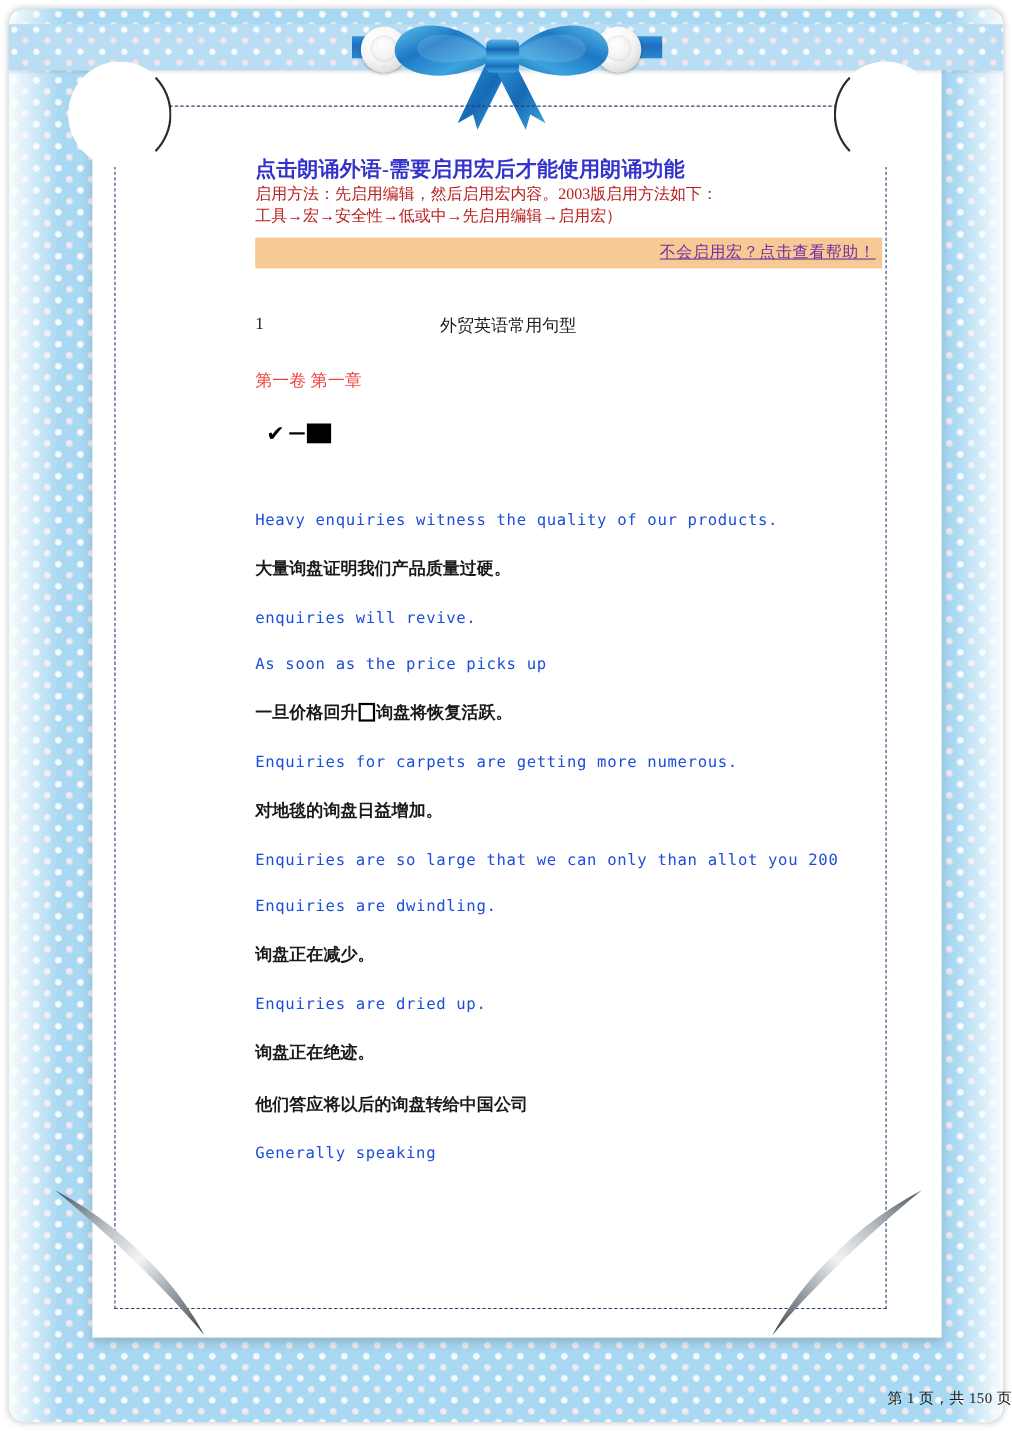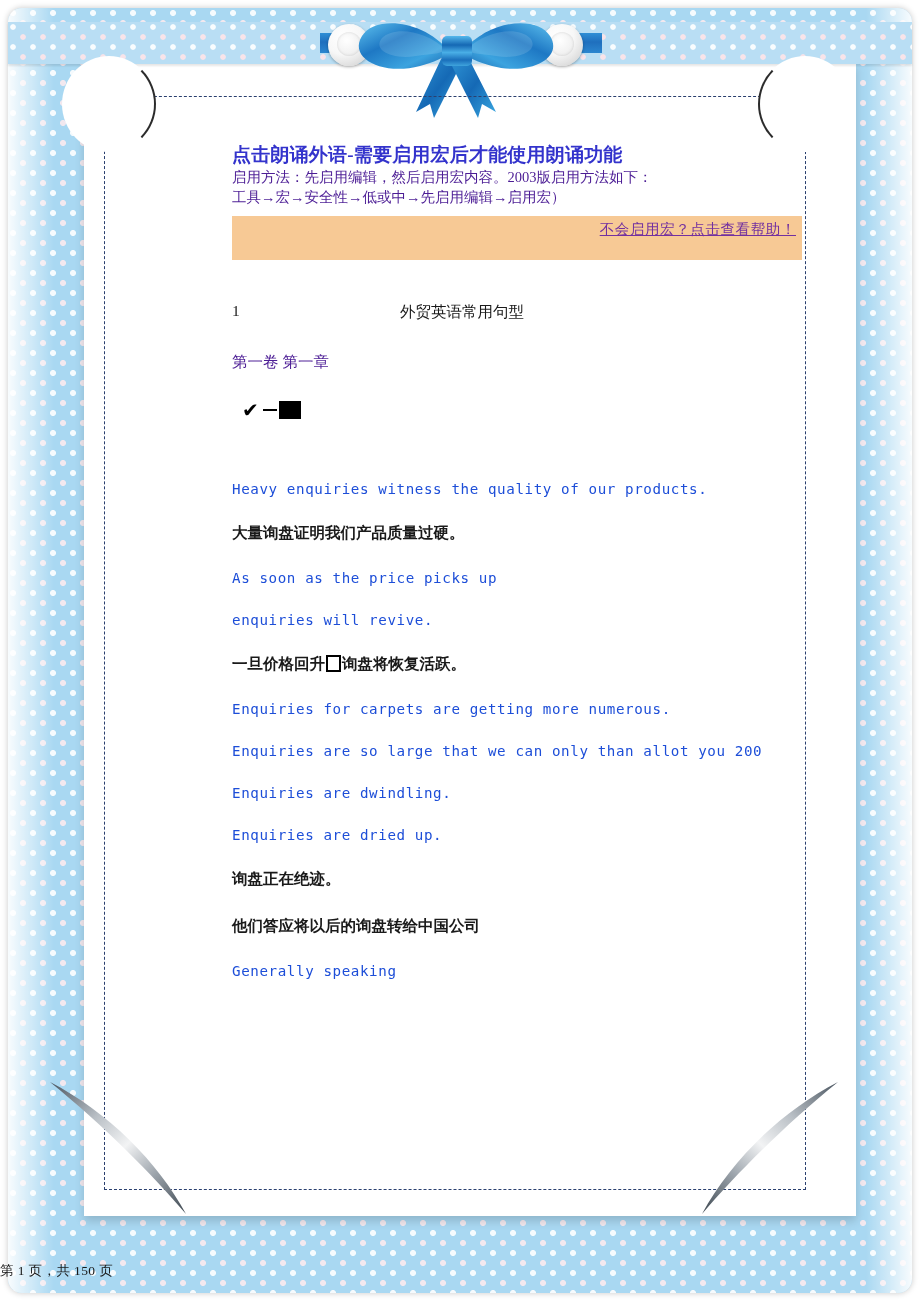--- a/index.html
+++ b/index.html
@@ -143,32 +143,32 @@
     color: #3333cc;
     font-size: 19px;
     font-weight: bold;
     font-family: "Liberation Serif", serif;
     letter-spacing: .2px;
     line-height: 1.22;
     margin: 0 0 2px 0;
     white-space: nowrap;
   }
   .macro-note {
-    color: #4c1d95;
+    color: #b91c1c;
     font-size: 14.5px;
     font-family: "Liberation Serif", serif;
     line-height: 1.34;
     margin: 0;
     white-space: nowrap;
   }
   .macro-bar {
     margin-top: 9px;
     width: 570px;
     background: #f7c995;
-    padding: 4px 6px 21px 0;
+    padding: 4px 6px 5px 0;
     text-align: right;
     box-sizing: border-box;
   }
   .macro-link {
     color: #7230a0;
     font-size: 14.5px;
     font-family: "Liberation Serif", serif;
     text-decoration: underline;
     letter-spacing: .6px;
     cursor: pointer;
@@ -182,21 +182,21 @@
     font-size: 15.5px;
     color: #1a1a1a;
     margin-bottom: 29px;
   }
   .head-row .num { width: 0px; }
   .head-row .ttl { margin-left: 168px; }
 
   .chapter {
     font-family: "Liberation Serif", serif;
     font-size: 15.5px;
-    color: #4c1d95;
+    color: #ef4444;
     margin-bottom: 26px;
   }
 
   .marker-row {
     display: flex;
     align-items: center;
     margin-left: 10px;
     margin-bottom: 60px;
     height: 22px;
   }
@@ -246,21 +246,21 @@
     vertical-align: -3px;
     margin: 0 1px;
   }
 
   
   .page-footer {
     position: absolute;
     left: 0;
     top: 1262px;
     width: 920px;
-    text-align: left;
+    text-align: right;
     font-family: "Liberation Serif", serif;
     font-size: 13.5px;
     color: #1a1a1a;
     letter-spacing: .4px;
   }
 </style>
 </head>
 <body>
 
 <div id="doc-canvas">
@@ -375,26 +375,28 @@
 
       <div class="marker-row">
         <span class="marker-check">✔</span>
         <span class="marker-dash"></span>
         <span class="marker-box"></span>
       </div>
 
       <div id="text-lines">
           <div class="line-en">Heavy enquiries witness the quality of our products.</div>
           <div class="line-zh">大量询盘证明我们产品质量过硬。</div>
+          <div class="line-en">enquiries will revive.</div>
           <div class="line-en">As soon as the price picks up</div>
-          <div class="line-en">enquiries will revive.</div>
           <div class="line-zh"><span>一旦价格回升</span><span class="tofu"></span><span>询盘将恢复活跃。</span></div>
           <div class="line-en">Enquiries for carpets are getting more numerous.</div>
+          <div class="line-zh">对地毯的询盘日益增加。</div>
           <div class="line-en">Enquiries are so large that we can only than allot you 200</div>
           <div class="line-en">Enquiries are dwindling.</div>
+          <div class="line-zh">询盘正在减少。</div>
           <div class="line-en">Enquiries are dried up.</div>
           <div class="line-zh">询盘正在绝迹。</div>
           <div class="line-zh">他们答应将以后的询盘转给中国公司</div>
           <div class="line-en">Generally speaking</div>
         </div>
 
     </div>
   </div>
 
   <div class="page-footer">第 1 页，共 150 页</div>

